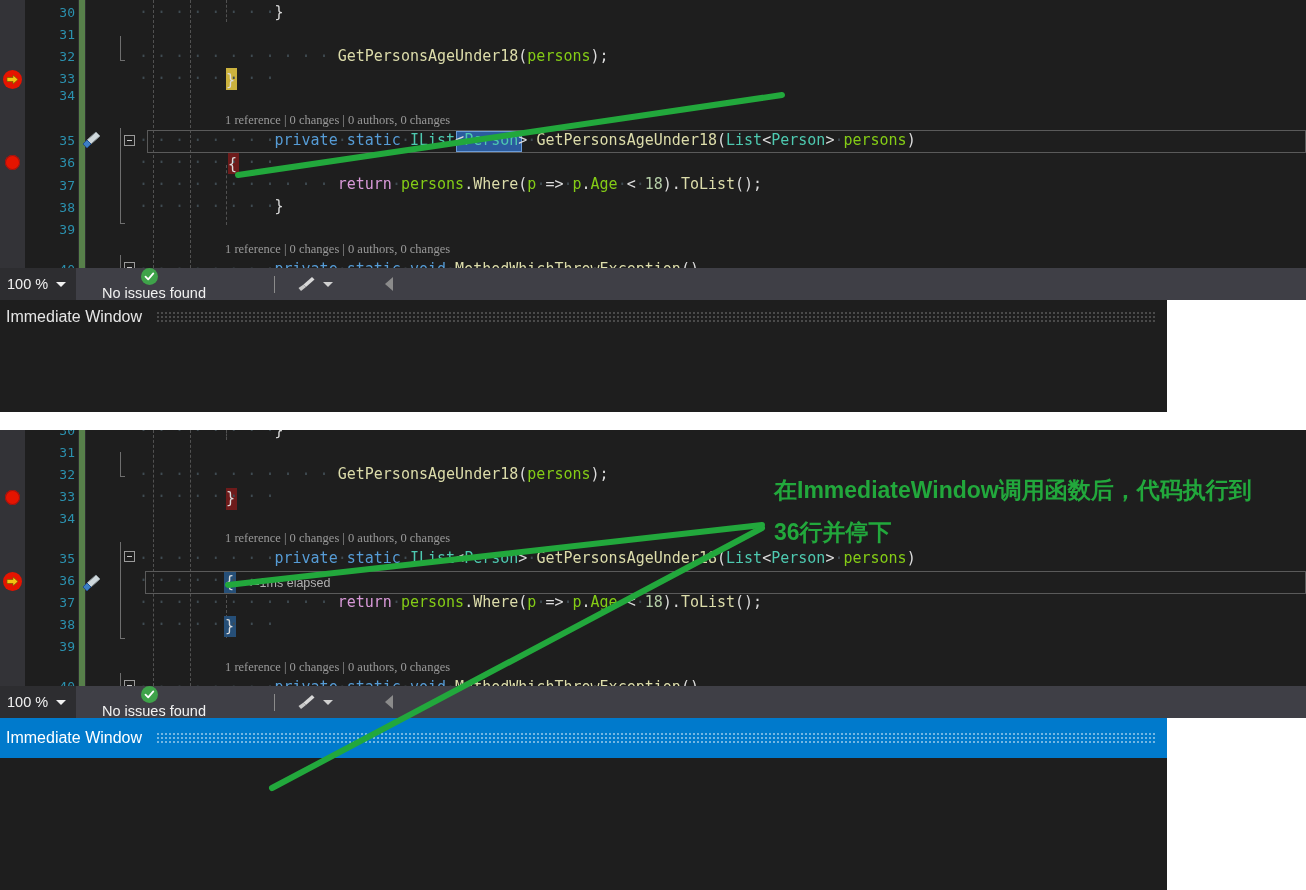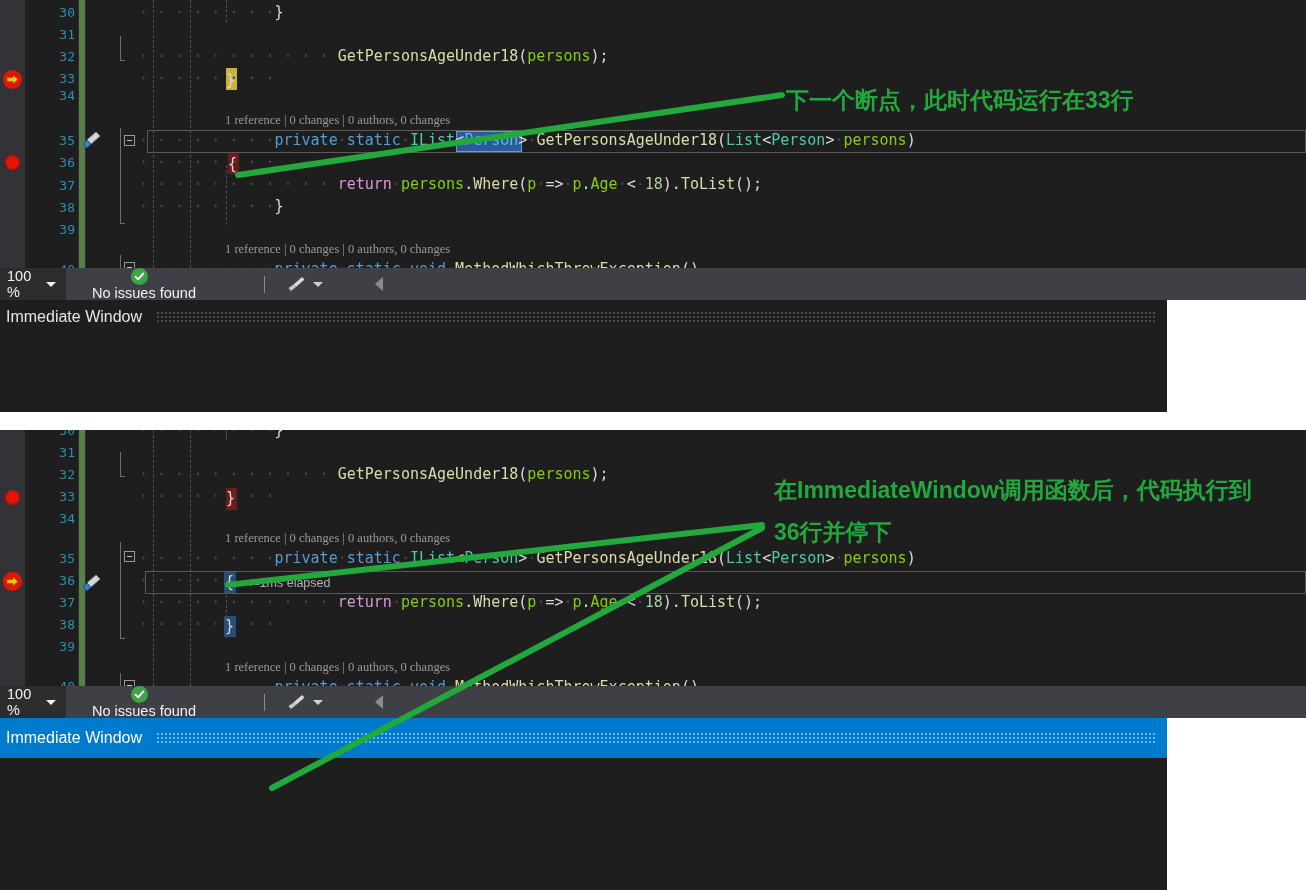--- a/index.html
+++ b/index.html
@@ -59,21 +59,21 @@
   .guide{position:absolute;width:1px;border-left:1px dashed #5a5a5a;opacity:.85;}
   .outline-line{position:absolute;width:1px;border-left:1px solid #6e6e6e;}
   .outline-box{position:absolute;width:11px;height:11px;border:1px solid #9a9a9a;
                background:#1e1e1e;box-sizing:border-box;}
   .outline-box:before{content:"";position:absolute;left:2px;top:4px;width:5px;height:1px;background:#c8c8c8;}
   .outline-tick{position:absolute;width:5px;height:1px;background:#6e6e6e;}
 
   
   .statusbar{position:absolute;left:0;width:1306px;height:32px;background:#3f3f46;
              display:flex;align-items:center;}
-  .zoombox{width:66px;height:32px;background:#2d2d30;display:flex;align-items:center;
+  .zoombox{width:76px;height:32px;background:#2d2d30;display:flex;align-items:center;
            padding-left:7px;box-sizing:border-box;color:#f1f1f1;font-size:14.5px;}
   .zoomcaret{margin-left:auto;margin-right:10px;width:0;height:0;
              border-left:5px solid transparent;border-right:5px solid transparent;
              border-top:5px solid #f1f1f1;}
   .status-ok{display:flex;align-items:center;margin-left:26px;color:#f1f1f1;font-size:14.5px;flex-direction:column;}
   .ok-circle{width:17px;height:17px;border-radius:50%;background:#3fa34a;margin-right:8px;
              display:flex;align-items:center;justify-content:center;}
   .sep{width:1px;height:17px;background:#8b8b8b;margin:0 22px 0 68px;}
   .broom{display:flex;align-items:center;}
   .broom-caret{width:0;height:0;margin-left:7px;
@@ -311,17 +311,16 @@
 
   <svg class="overlay" width="1306" height="890">
 
     <line x1="238" y1="175" x2="782" y2="95" stroke="#22a83c" stroke-width="6" stroke-linecap="round"></line>
 
     <line x1="228" y1="585" x2="762" y2="525" stroke="#22a83c" stroke-width="6" stroke-linecap="round"></line>
 
     <line x1="272" y1="788" x2="762" y2="528" stroke="#22a83c" stroke-width="6" stroke-linecap="round"></line>
   </svg>
 
-  <div class="anno" style="left:786px;top:85px;font-size:23px;">下一个断点，此时代码运行在33行</div>
   <div class="anno" style="left:774px;top:475px;font-size:23px;">在ImmediateWindow调用函数后，代码执行到</div>
   <div class="anno" style="left:774px;top:517px;font-size:23px;">36行并停下</div>
 
 </div>
 
 </body></html>

